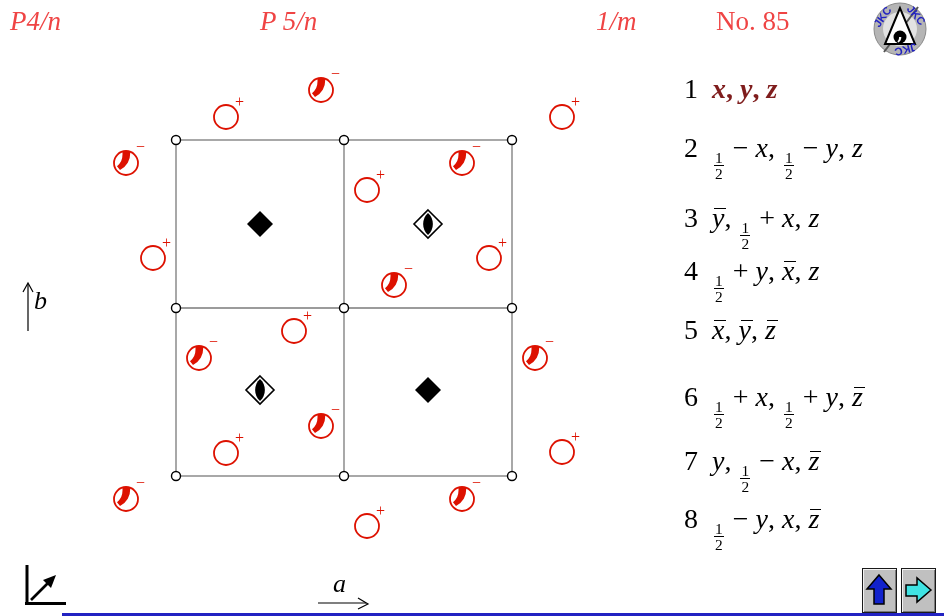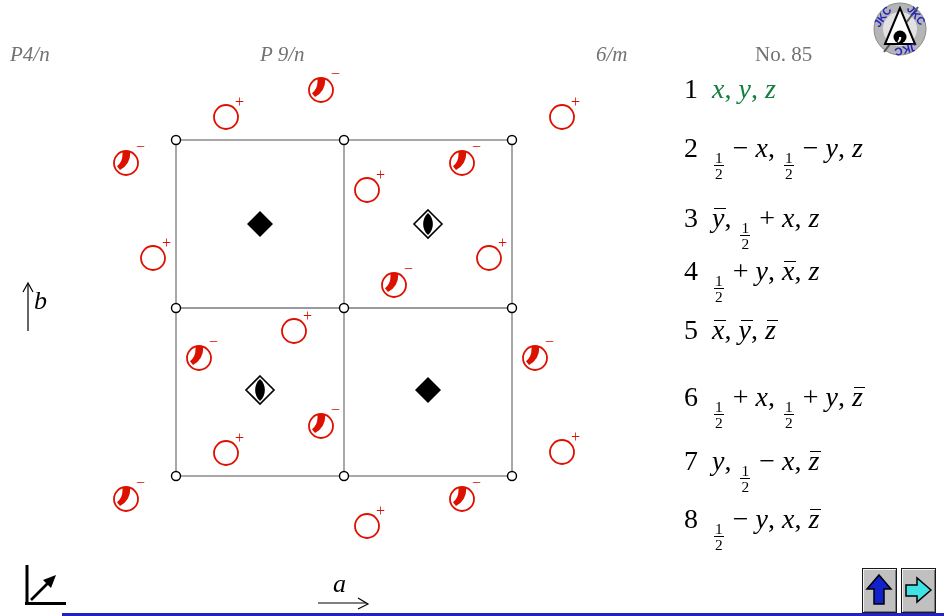--- a/index.html
+++ b/index.html
@@ -1,29 +1,29 @@
 <!DOCTYPE html>
 <html><head>
 <meta charset="utf-8">
 <style>
   html,body{margin:0;padding:0;}
   body{width:944px;height:616px;position:relative;background:#ffffff;overflow:hidden;
        font-family:"Liberation Serif", serif;}
   #diagram-layer{position:absolute;left:0;top:0;width:944px;height:616px;}
-  .title{position:absolute;top:6px;font-size:21px;color:#737373;white-space:nowrap;margin-top:36px;}
+  .title{position:absolute;top:6px;font-size:27px;color:#ef4444;white-space:nowrap;}
   .italic{font-style:italic;}
   #title-left{left:10px;}
   #title-center{left:260px;}
   #title-right{left:596px;}
-  #title-number{left:755px;font-style:normal;text-align:center;}
+  #title-number{left:716px;font-style:normal;text-align:center;}
   #ops-list{position:absolute;left:672px;top:0;width:270px;}
   .op-row{position:absolute;left:0;white-space:nowrap;font-size:28px;line-height:1.25;color:#000;}
   .op-num{display:inline-block;width:26px;text-align:right;font-style:normal;margin-right:14px;}
   .op-coords{font-style:italic;}
-  .op-coords.hl{color:#15803d;}
+  .op-coords.hl{color:#7f1d1d;font-weight:bold;}
   .sep{font-style:normal;}
   .frac{display:inline-flex;flex-direction:column;align-items:center;line-height:1;
         font-size:0.55em;font-style:normal;vertical-align:-0.36em;margin:0 2px;}
   .frac .den{border-top:1.5px solid #000;padding:0 1px;}
   .bar{position:relative;display:inline-block;}
   .bar::after{content:"";position:absolute;left:18%;right:-2px;top:0.28em;border-top:1.5px solid #000;}
   .axis-label{position:absolute;font-size:26px;font-style:italic;color:#000;line-height:1;}
   #b-label{left:34px;top:288px;}
   #a-label{left:333px;top:571px;}
   .nav-btn{position:absolute;top:568px;width:35px;height:45px;background:#c0c0c0;
@@ -165,22 +165,22 @@
       <polygon points="900,8 885,44 915,44" fill="#fff" stroke="#000" stroke-width="2"></polygon>
       <circle cx="900" cy="37" r="6.5" fill="#000"></circle>
       <text x="900" y="40" font-size="16" font-weight="bold" text-anchor="middle" fill="#fff" font-family="&quot;DejaVu Serif&quot;, serif">,</text>
       <text x="900" y="11.5" font-size="11" font-weight="bold" text-anchor="middle" fill="#2222c2" font-family="&quot;Liberation Sans&quot;, sans-serif" transform="rotate(-55,900,29)">JKC</text>
       <text x="900" y="11.5" font-size="11" font-weight="bold" text-anchor="middle" fill="#2222c2" font-family="&quot;Liberation Sans&quot;, sans-serif" transform="rotate(50,900,29)">JKC</text>
       <text x="900" y="11.5" font-size="11" font-weight="bold" text-anchor="middle" fill="#2222c2" font-family="&quot;Liberation Sans&quot;, sans-serif" transform="rotate(165,900,29)">JKC</text>
     </g>
   </svg>
 
 <div class="title italic" id="title-left">P4/n</div>
-<div class="title italic" id="title-center">P 9/n</div>
-<div class="title italic" id="title-right">6/m</div>
+<div class="title italic" id="title-center">P 5/n</div>
+<div class="title italic" id="title-right">1/m</div>
 <div class="title" id="title-number">No. 85</div>
 
 <div id="ops-list">
     <div class="op-row" style="top: 71px;"><span class="op-num">1</span><span class="op-coords hl"><span>x</span><span class="sep">, </span><span>y</span><span class="sep">, </span><span>z</span></span></div>
     <div class="op-row" style="top: 130px;"><span class="op-num">2</span><span class="op-coords"><span class="frac">
           <span>1</span>
           <span class="den">2</span>
         </span><span class="sep"> − </span><span>x</span><span class="sep">, </span><span class="frac">
           <span>1</span>
           <span class="den">2</span>

